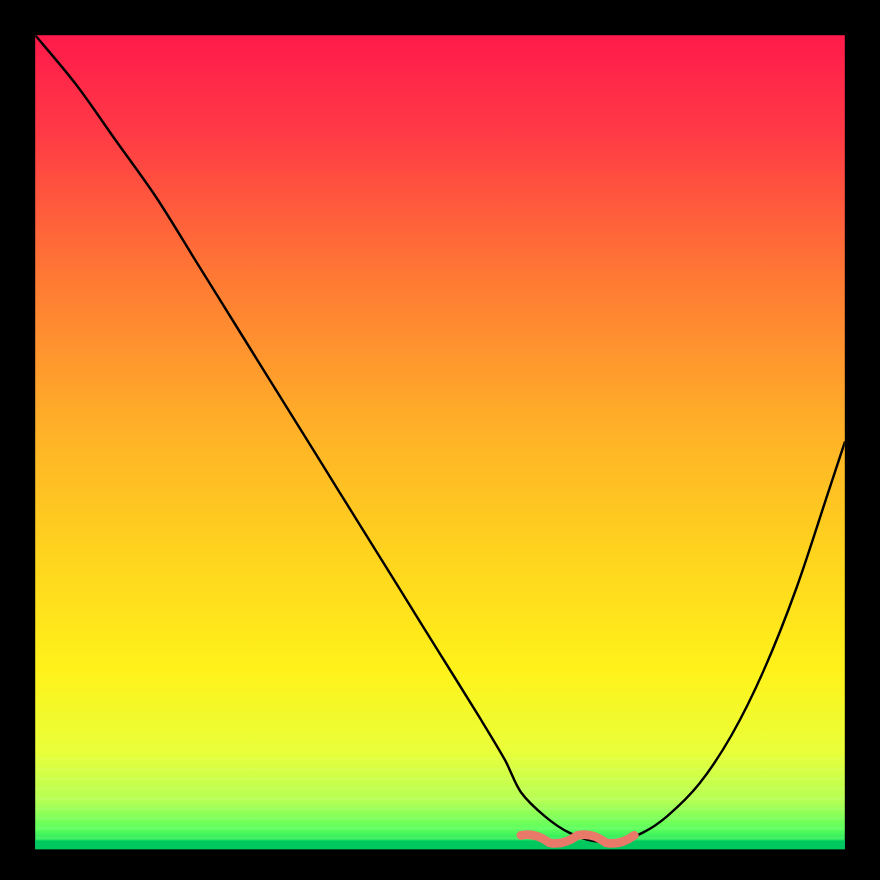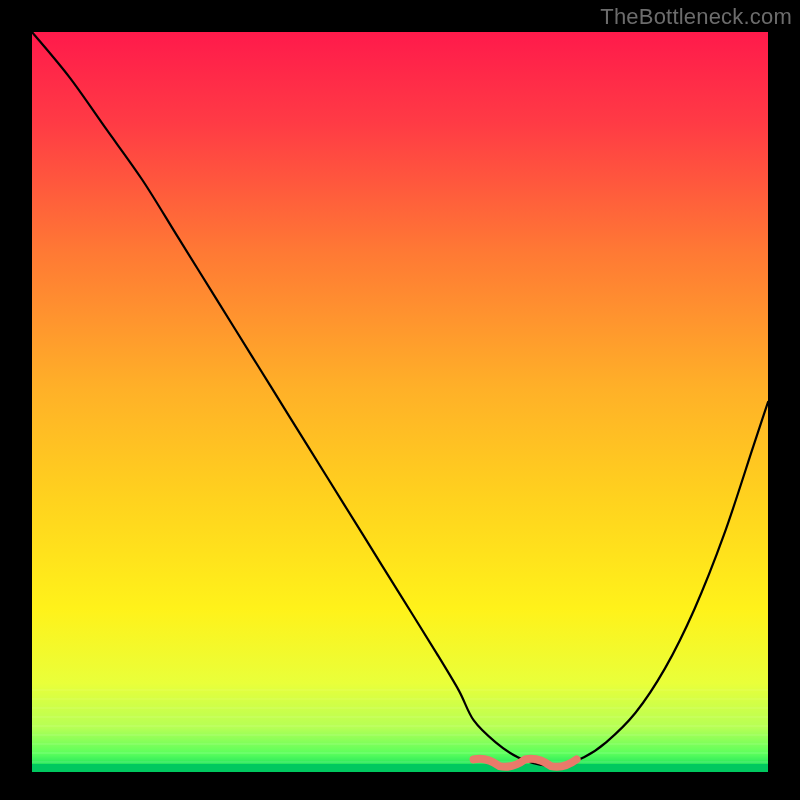--- a/index.html
+++ b/index.html
@@ -30,21 +30,20 @@
   svg {
     position: absolute;
     top: 0;
     left: 0;
   }
 </style>
 </head>
 <body>
 <div class="frame">
 
-  <div class="watermark">TheBottleneck.com</div>
 
   <svg id="chart-svg" width="800" height="800" viewBox="0 0 800 800">
     <defs>
 
       <linearGradient id="bg-grad" x1="0" y1="0" x2="0" y2="1">
         <stop offset="0" stop-color="#ff1a4b"></stop>
         <stop offset="0.12" stop-color="#ff3a45"></stop>
         <stop offset="0.30" stop-color="#ff7a34"></stop>
         <stop offset="0.48" stop-color="#ffb028"></stop>
         <stop offset="0.63" stop-color="#ffd21e"></stop>

